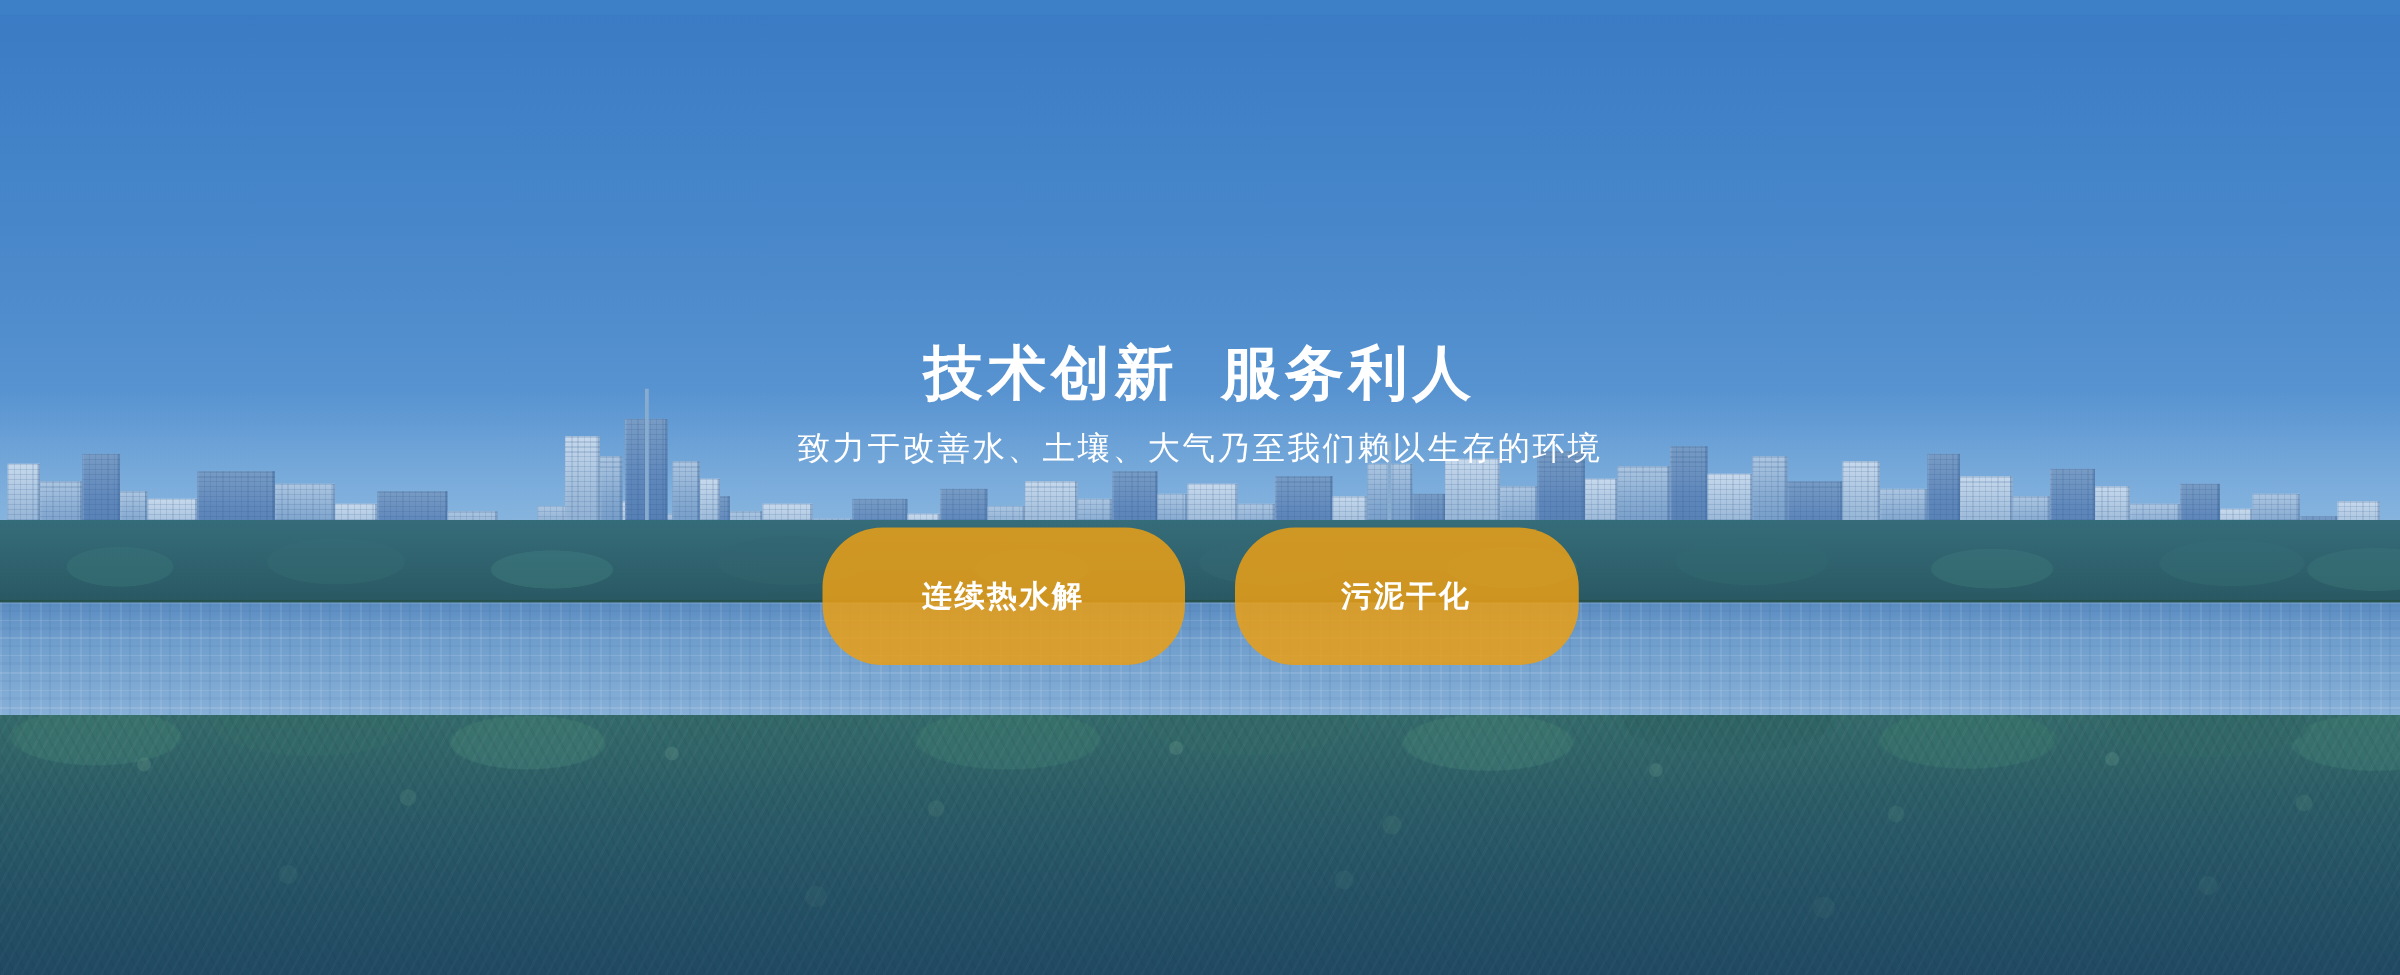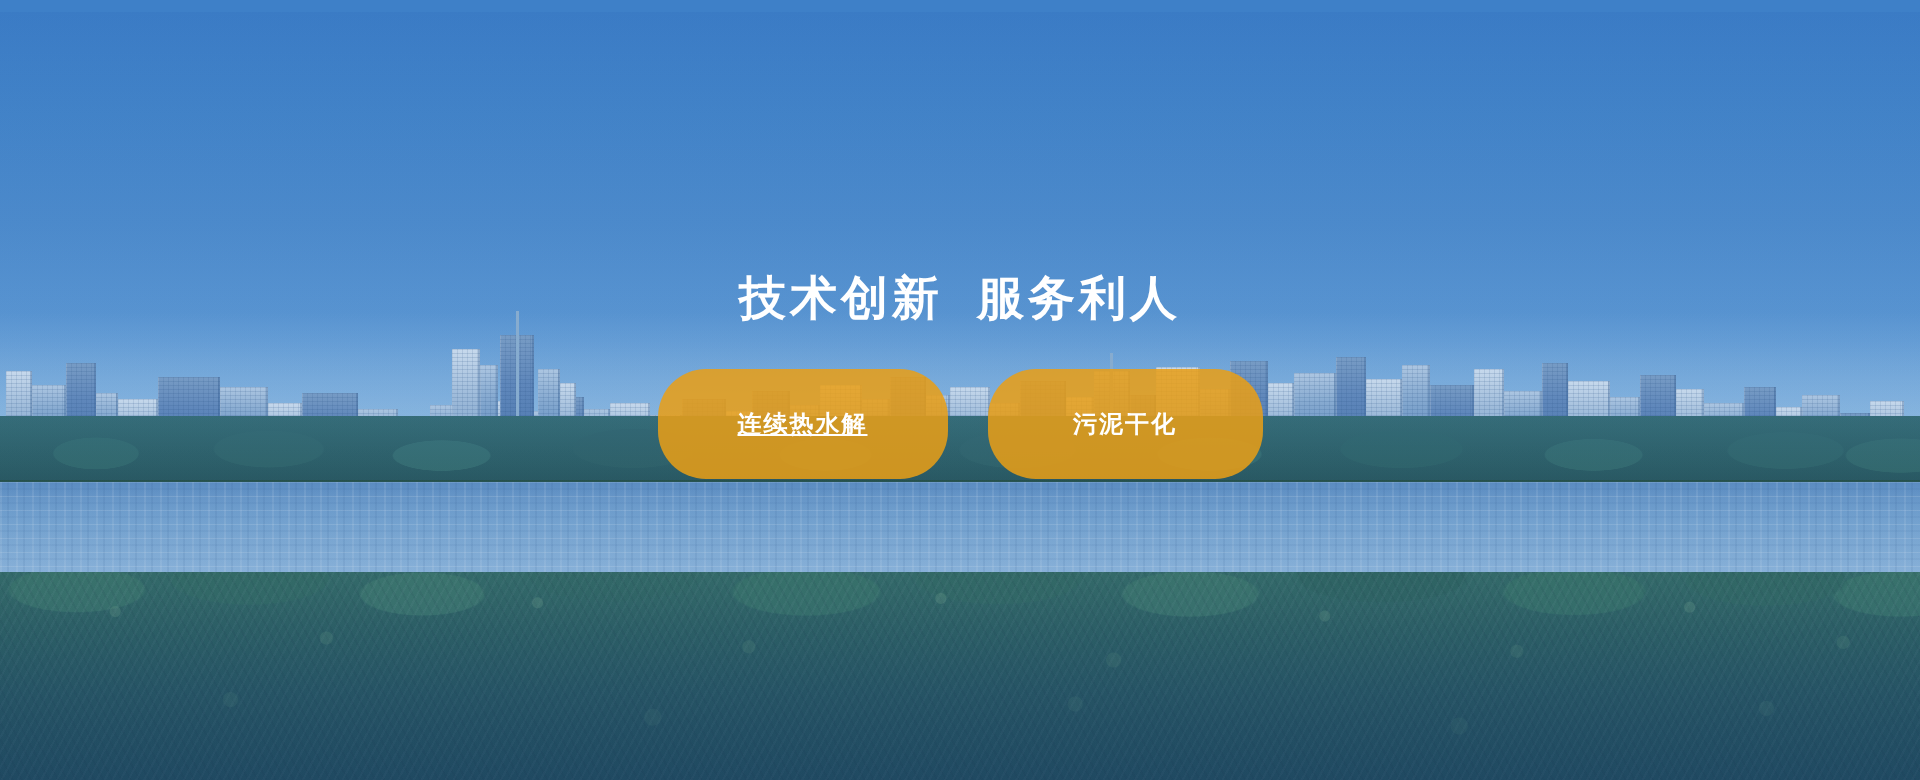--- a/index.html
+++ b/index.html
@@ -196,21 +196,21 @@
     display:flex; align-items:center; justify-content:center;
     border-radius:48px;
     background:rgba(233,158,22,.86);
     color:#ffffff;
     font-size:24px;
     font-weight:bold;
     letter-spacing:2px;
     cursor:pointer;
     user-select:none;
   }
-  .pill.w1{ width:290px;text-decoration:underline; }
+  .pill.w1{ width:290px; }
   .pill.w2{ width:275px; }
   .pill.w3{ width:278px; }
 </style>
 </head>
 <body>
 
 <div class="hero">
 
   <div class="sky"></div>
   <div class="sky-haze"></div>
@@ -295,20 +295,21 @@
   <div class="water"></div>
   <div class="fg"></div>
   <div class="fg-texture"></div>
   <div class="fg-tint"></div>
   <div class="wash"></div>
 
   <div class="content">
 
     <div class="title">技术创新  服务利人</div>
 
+    <div class="subtitle">致力于改善水、土壤、大气乃至我们赖以生存的环境</div>
 
     <div class="pills">
       <div class="pill w1">连续热水解</div>
       <div class="pill w2">污泥干化</div>
     </div>
 
   </div>
 </div>
 
 </body></html>

